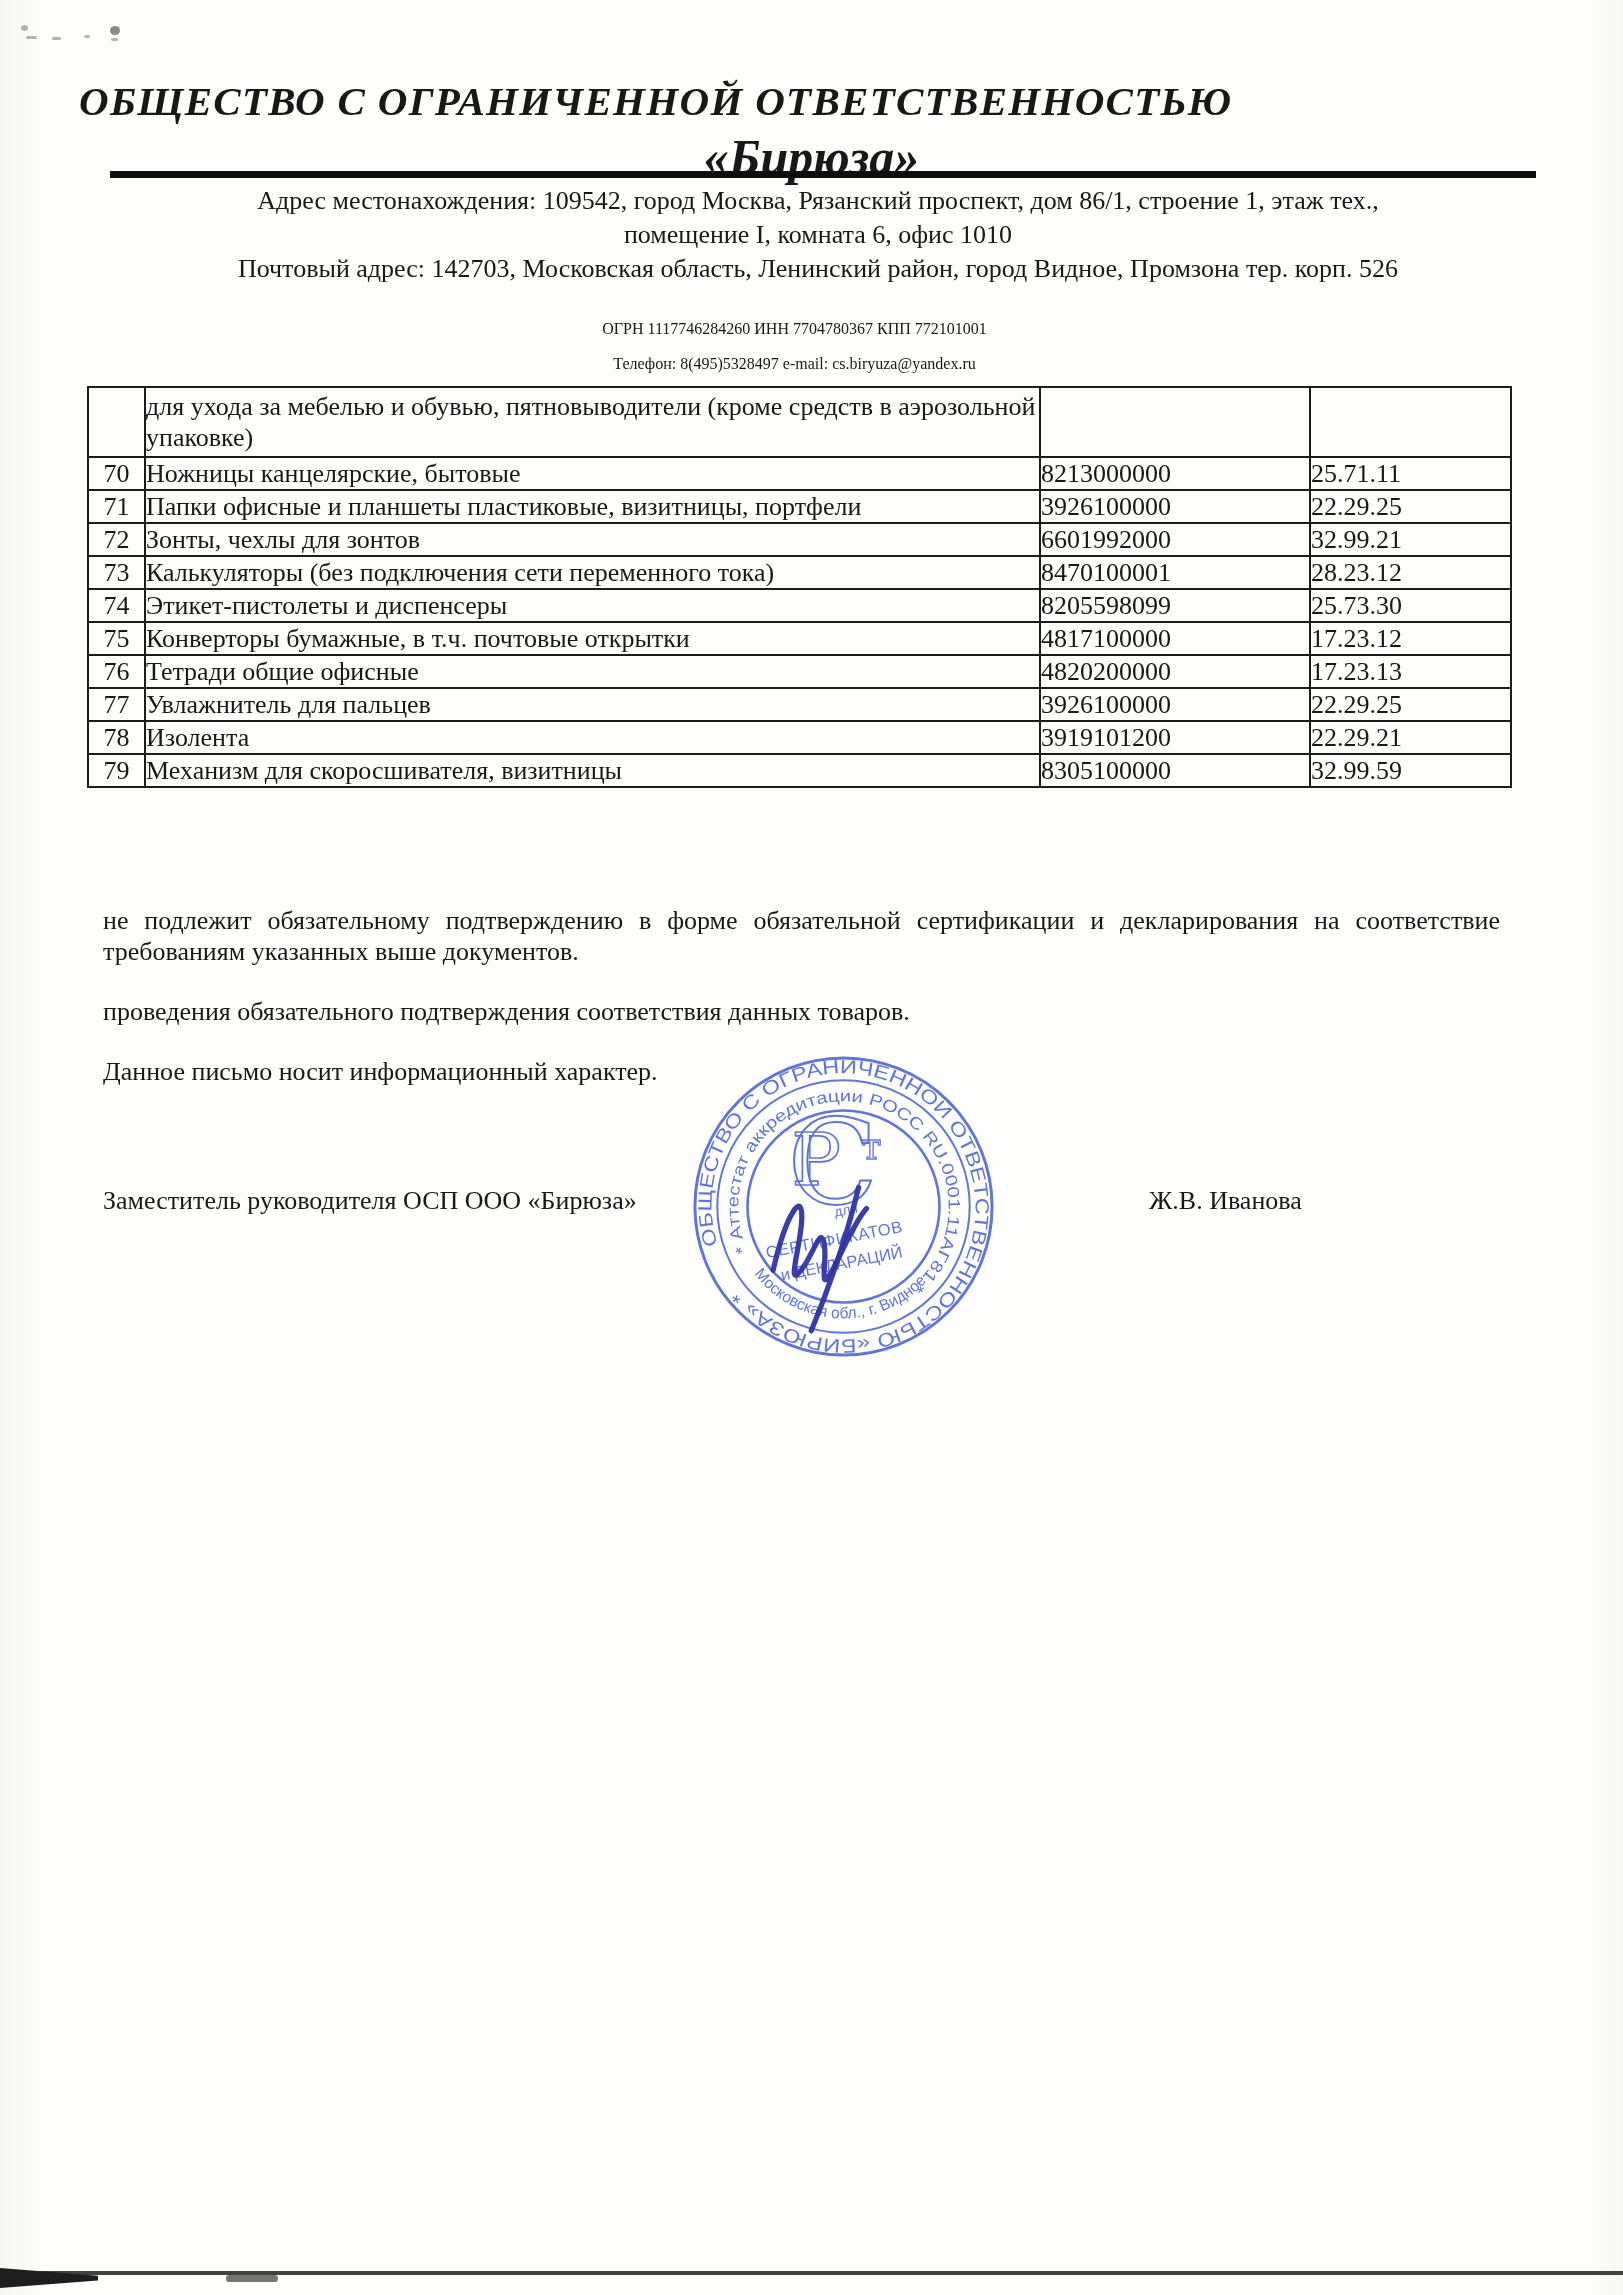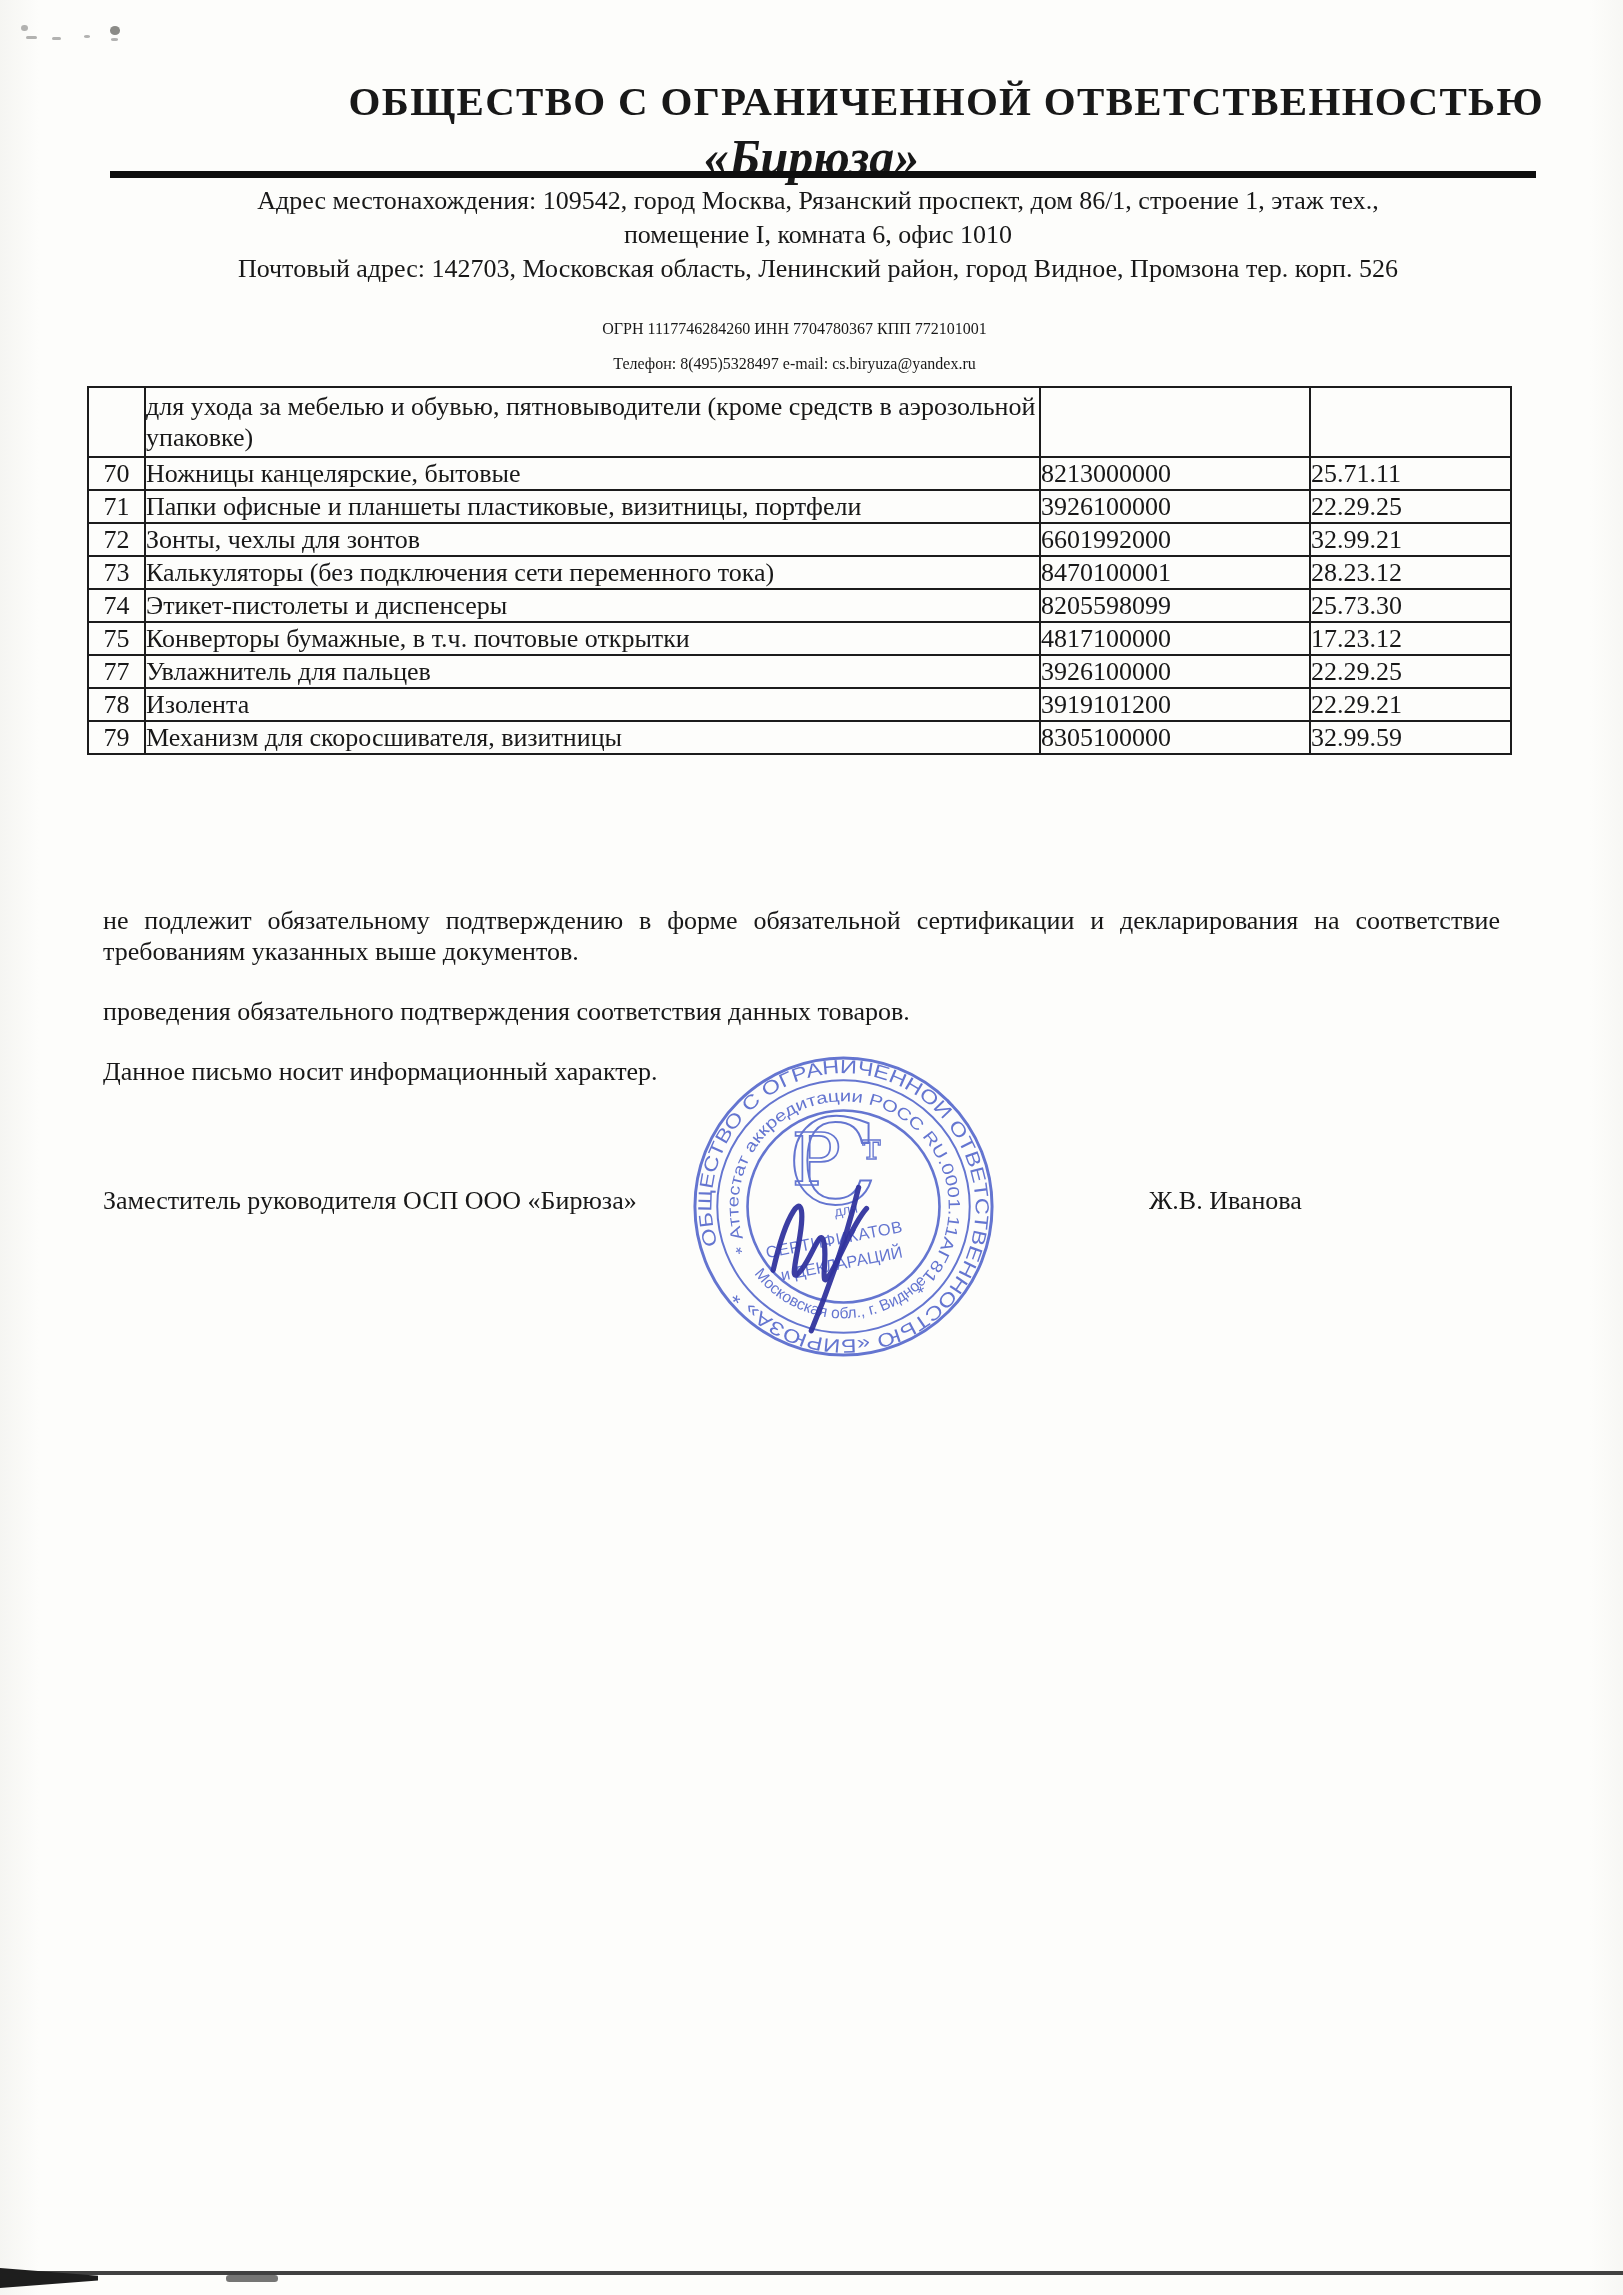--- a/index.html
+++ b/index.html
@@ -2,22 +2,22 @@
 <html style="--stamp-ink: #4a5ec9; --sig-ink: #32349e;font-size:10.5px"><head>
 <meta charset="utf-8">
 <style>
   html,body{margin:0;padding:0;background:#e8e8e6;}
   .page{
     position:relative; width:1623px; height:2295px;
     background:linear-gradient(90deg,#f5f5f2 0px,#fdfdfb 39px,#fdfdfb 1590px,#f7f7f4 1623px);
     font-family:"Liberation Serif","DejaVu Serif",serif;
     color:#181818; overflow:hidden;
   }
-  .title1{position:absolute;top:77px;left:79px;width:1465px;text-align:right;
-    font-size:41px;font-weight:bold;letter-spacing:1.3px;white-space:nowrap;}
+  .title1{position:absolute;top:77px;left:79px;width:1465px;text-align:left;
+    font-size:41px;font-weight:bold;font-style:italic;letter-spacing:1.3px;white-space:nowrap;}
   .title2{position:absolute;top:128px;left:79px;width:1465px;text-align:center;
     font-size:50px;font-weight:bold;font-style:italic;}
   .rule{position:absolute;top:171px;left:110px;width:1426px;height:6.5px;background:#0e0e0e;}
   .addr{position:absolute;top:184px;left:79px;width:1478px;text-align:center;
     font-size:26px;line-height:34px;}
   .reg{position:absolute;top:311px;left:62px;width:1465px;text-align:center;
     font-size:16px;line-height:35px;}
   table.items{position:absolute;top:386px;left:87px;width:1423px;border-collapse:collapse;
     table-layout:fixed;font-size:26px;}
   table.items td{border:2px solid #1c1c1c;padding:0;vertical-align:middle;
@@ -120,20 +120,26 @@
           <td class="code">8205598099</td>
           <td class="okpd">25.73.30</td>
         </tr>
         <tr>
           <td class="num">75</td>
           <td class="desc">Конверторы бумажные, в т.ч. почтовые открытки</td>
           <td class="code">4817100000</td>
           <td class="okpd">17.23.12</td>
         </tr>
         <tr>
+          <td class="num">76</td>
+          <td class="desc">Тетради общие офисные</td>
+          <td class="code">4820200000</td>
+          <td class="okpd">17.23.13</td>
+        </tr>
+        <tr>
           <td class="num">77</td>
           <td class="desc">Увлажнитель для пальцев</td>
           <td class="code">3926100000</td>
           <td class="okpd">22.29.25</td>
         </tr>
         <tr>
           <td class="num">78</td>
           <td class="desc">Изолента</td>
           <td class="code">3919101200</td>
           <td class="okpd">22.29.21</td>

